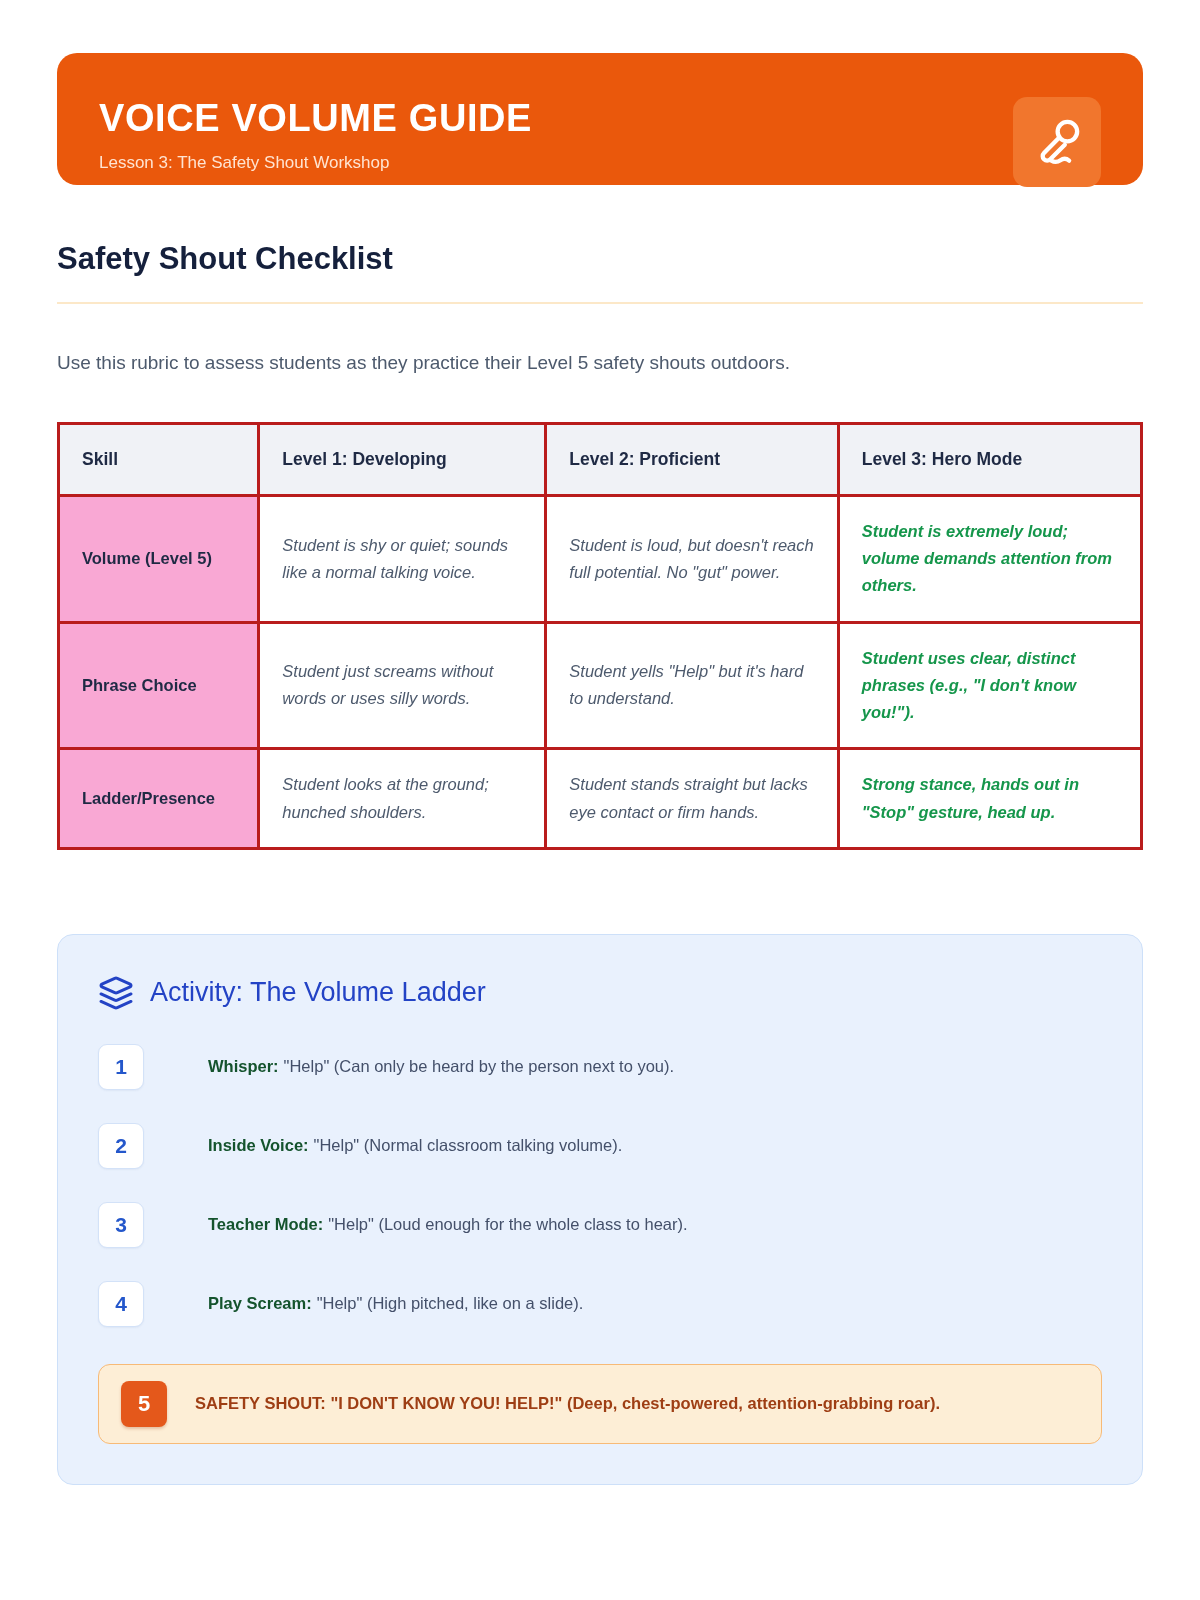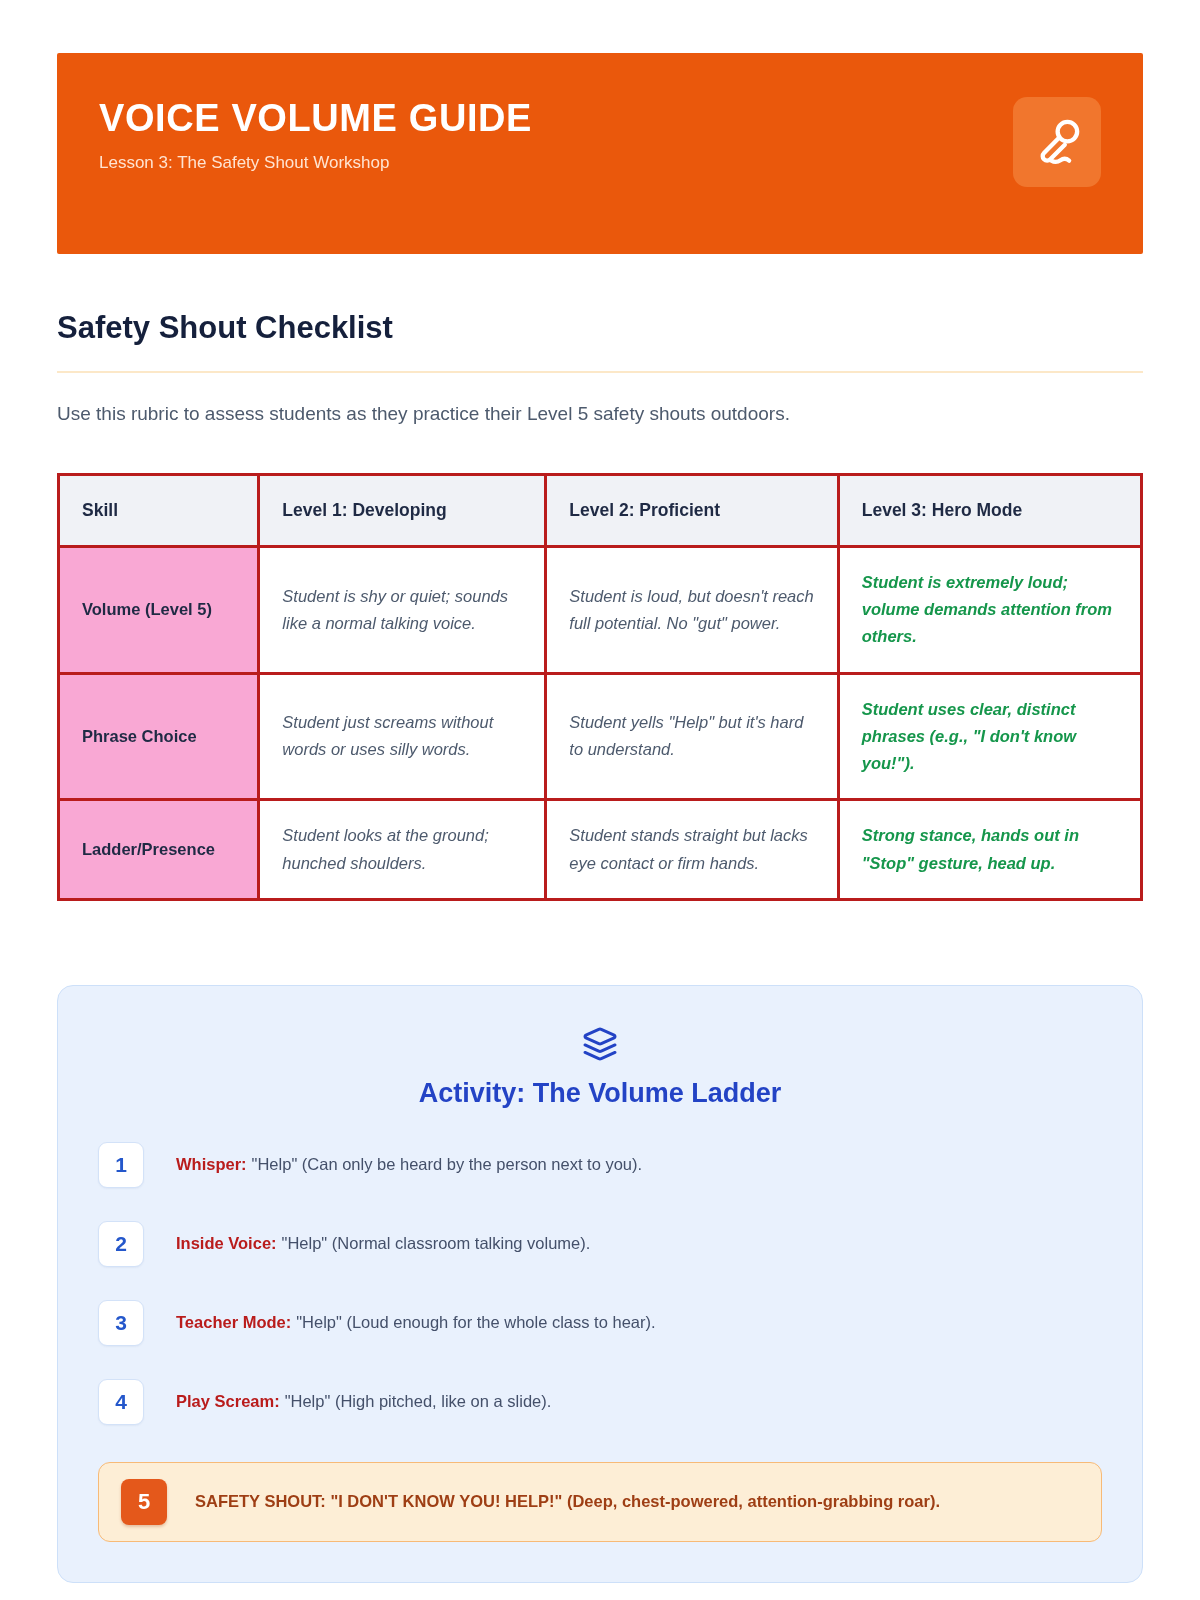--- a/index.html
+++ b/index.html
@@ -8,23 +8,23 @@
     width: 1200px; height: 1600px; overflow: hidden;
     font-family: "Liberation Sans", sans-serif;
     color: #1f2a44;
   }
   .page { padding: 53px 57px 0; }
 
   
   .banner {
     position: relative;
     background: #ea580c;
-    border-radius: 2px;
+    border-radius: 20px;
     padding: 46px 42px 40px;
-    height: 201px;
+    height: 132px;
     color: #ffffff;
   }
   .banner h1 {
     font-size: 38px; font-weight: 800; letter-spacing: .6px;
     line-height: 1;
   }
   .banner .subtitle {
     margin-top: 16px; font-size: 17px; font-weight: 400;
     color: #ffe4d2;
   }
@@ -36,21 +36,21 @@
   }
   .mic-chip svg { width: 52px; height: 52px; }
 
   
   .section-title {
     margin-top: 56px;
     font-size: 31px; font-weight: 800; color: #15203c;
   }
   .divider { margin-top: 25px; border: 0; border-top: 2px solid #fce8c8; }
   .intro {
-    margin-top: 30px; font-size: 19px; color: #4d5a6d;
+    margin-top: 48px; font-size: 19px; color: #4d5a6d;
   }
 
   
   table.rubric {
     margin-top: 48px; width: 100%;
     border-collapse: collapse;
   }
   .rubric th, .rubric td {
     border: 3px solid #b91c1c;
     text-align: left; vertical-align: middle;
@@ -74,41 +74,41 @@
   
   .activity {
     margin-top: 84px;
     background: #e9f1fd;
     border: 1.5px solid #cde0f9;
     border-radius: 16px;
     padding: 40px;
   }
   .activity-title {
     display: flex; align-items: center; gap: 16px;
-    font-size: 27px; font-weight: 700; color: #2343c5; flex-direction: column;
+    font-size: 27px; font-weight: 400; color: #2343c5;
   }
   .activity-title svg { width: 36px; height: 36px; flex: 0 0 auto; }
   .activity-intro {
     margin-top: 26px; font-size: 17px; color: #374357;
   }
   .step {
     display: flex; align-items: center; gap: 32px;
     margin-top: 33px;
   }
   .step-num {
     flex: 0 0 auto;
     width: 46px; height: 46px;
     background: #ffffff;
     border: 1.5px solid #d3e2f8; border-radius: 9px;
     display: flex; align-items: center; justify-content: center;
     font-size: 21px; font-weight: 700; color: #2457cb;
     box-shadow: 0 1px 2px rgba(30,60,120,.06);
   }
   .step-text { font-size: 16.5px; color: #44506a; line-height: 1.4; }
-  .step-text .label { font-weight: 700; color: #b91c1c; margin-right: 5px; }
+  .step-text .label { font-weight: 700; color: #14532d; margin-right: 5px; margin-left: 32px; }
 
   .step-highlight {
     margin-top: 37px;
     display: flex; align-items: center; gap: 28px;
     background: #fdeed6;
     border: 1.5px solid #f7ba77;
     border-radius: 12px;
     padding: 16px 22px;
   }
   .step-highlight .badge {

